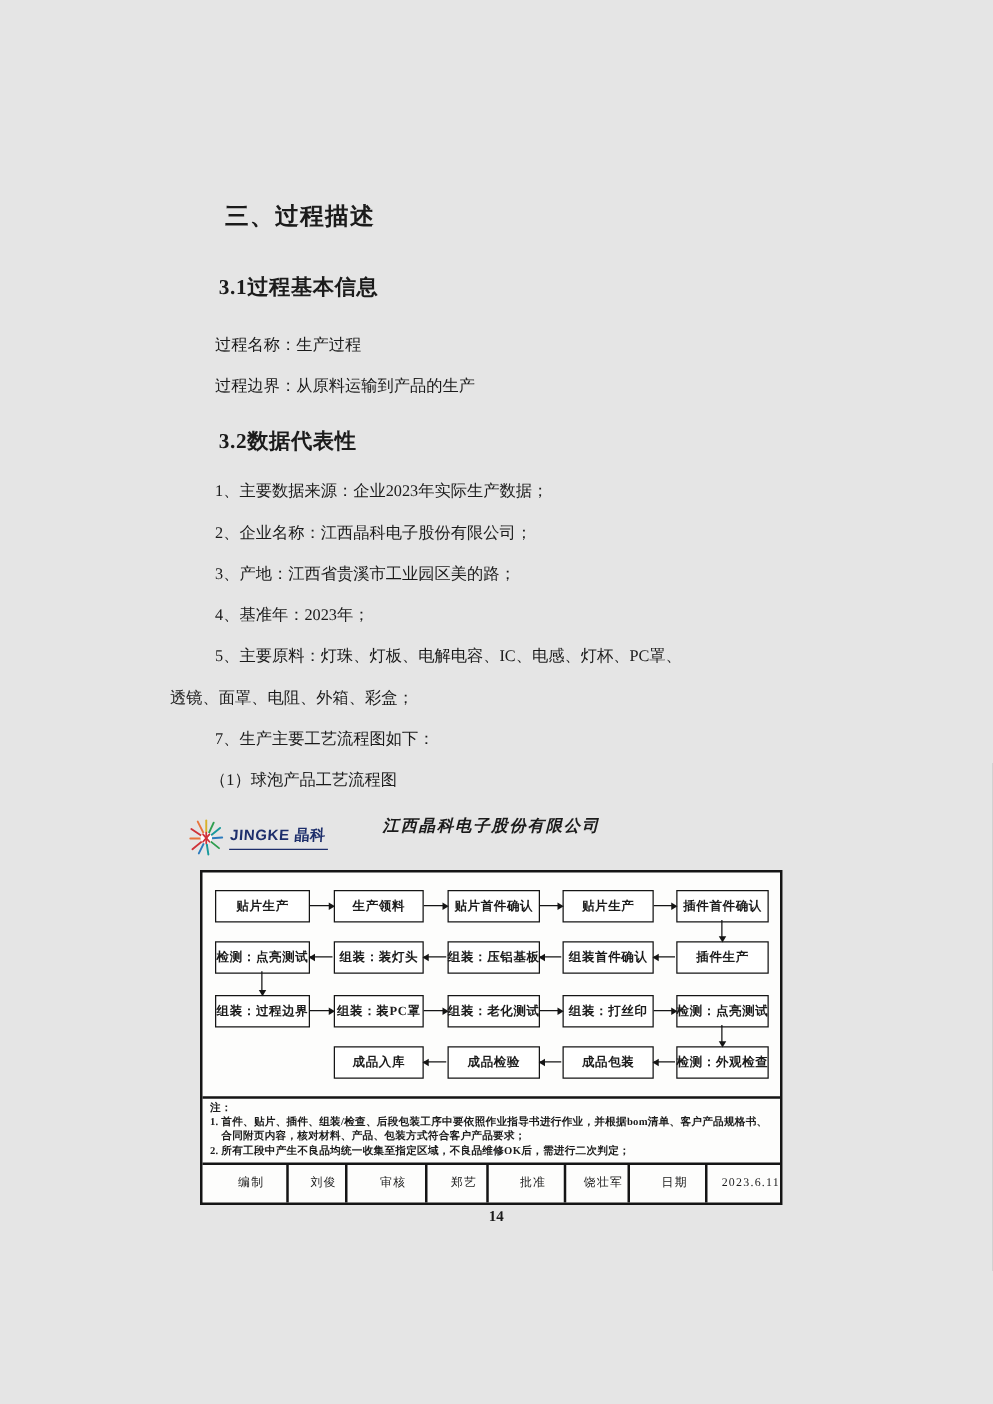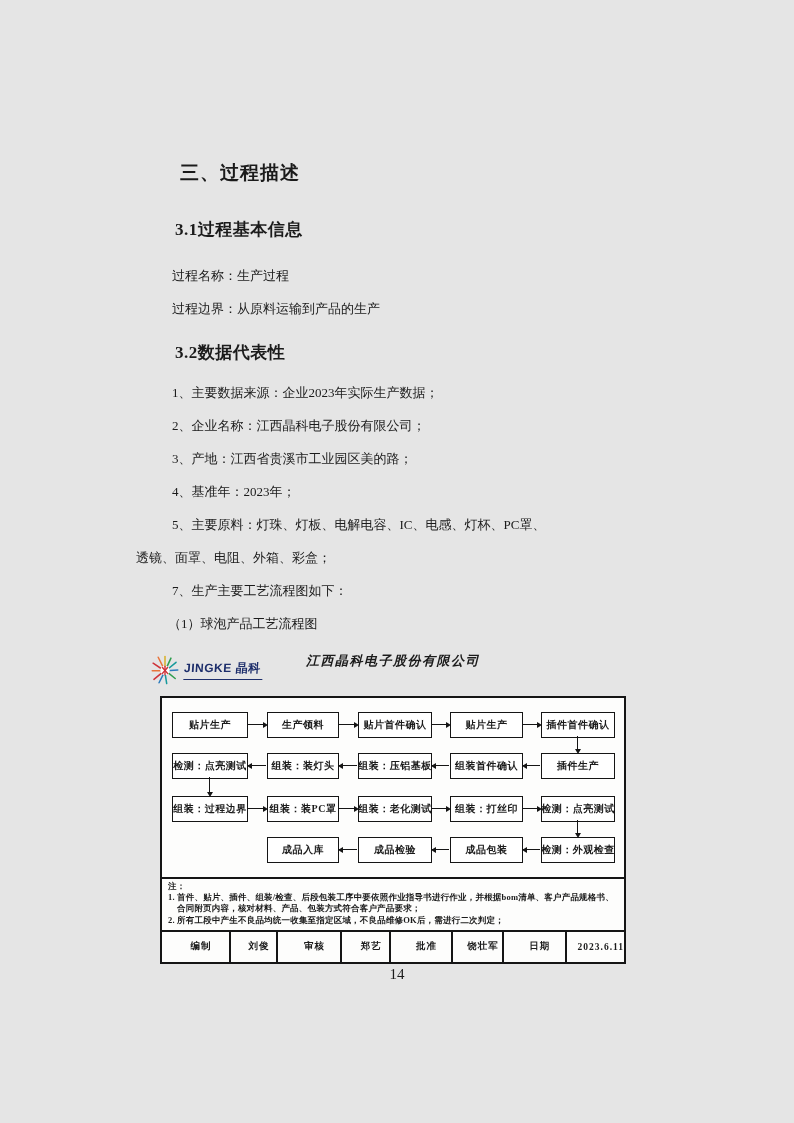--- a/index.html
+++ b/index.html
@@ -51,23 +51,23 @@
     border-right:5.5px solid #151515;border-top:3.4px solid transparent;border-bottom:3.4px solid transparent;}
   .varrow{position:relative;justify-self:center;width:8px;height:100%;}
   .varrow::before{content:"";position:absolute;left:3.4px;top:-2px;bottom:1px;width:0;border-left:1.3px solid #151515;}
   .varrow::after{content:"";position:absolute;left:.6px;bottom:-1px;width:0;height:0;
     border-top:5.5px solid #151515;border-left:3.4px solid transparent;border-right:3.4px solid transparent;}
   .notes{border-top:2px solid #151515;padding:2px 6px 4px;min-height:38px;
     font-size:8.5px;font-weight:bold;line-height:1.32;letter-spacing:.2px;}
   .note-item{padding-left:9px;text-indent:-9px;}
   .sig-row{border-top:2px solid #151515;display:flex;height:30px;}
   .sig-cell{display:flex;align-items:center;justify-content:center;
-    font-size:9.5px;font-weight:bold;border-left:2px solid #151515;letter-spacing:1px;padding-left:11px;}
+    font-size:9.5px;font-weight:normal;border-left:2px solid #151515;letter-spacing:1px;padding-left:11px;}
   .sig-cell:first-child{border-left:none;}
-  .page-number{position:absolute;left:0;right:0;top:966px;text-align:center;font-size:15px;}
+  .page-number{position:absolute;left:0;right:0;top:966px;text-align:center;font-size:12px;font-weight:bold;}
 </style>
 </head>
 <body>
 
 <div class="page">
   <div class="content">
 
     <div class="doc-title">三、过程描述</div>
 
     <div class="sec-heading">3.1过程基本信息</div>

